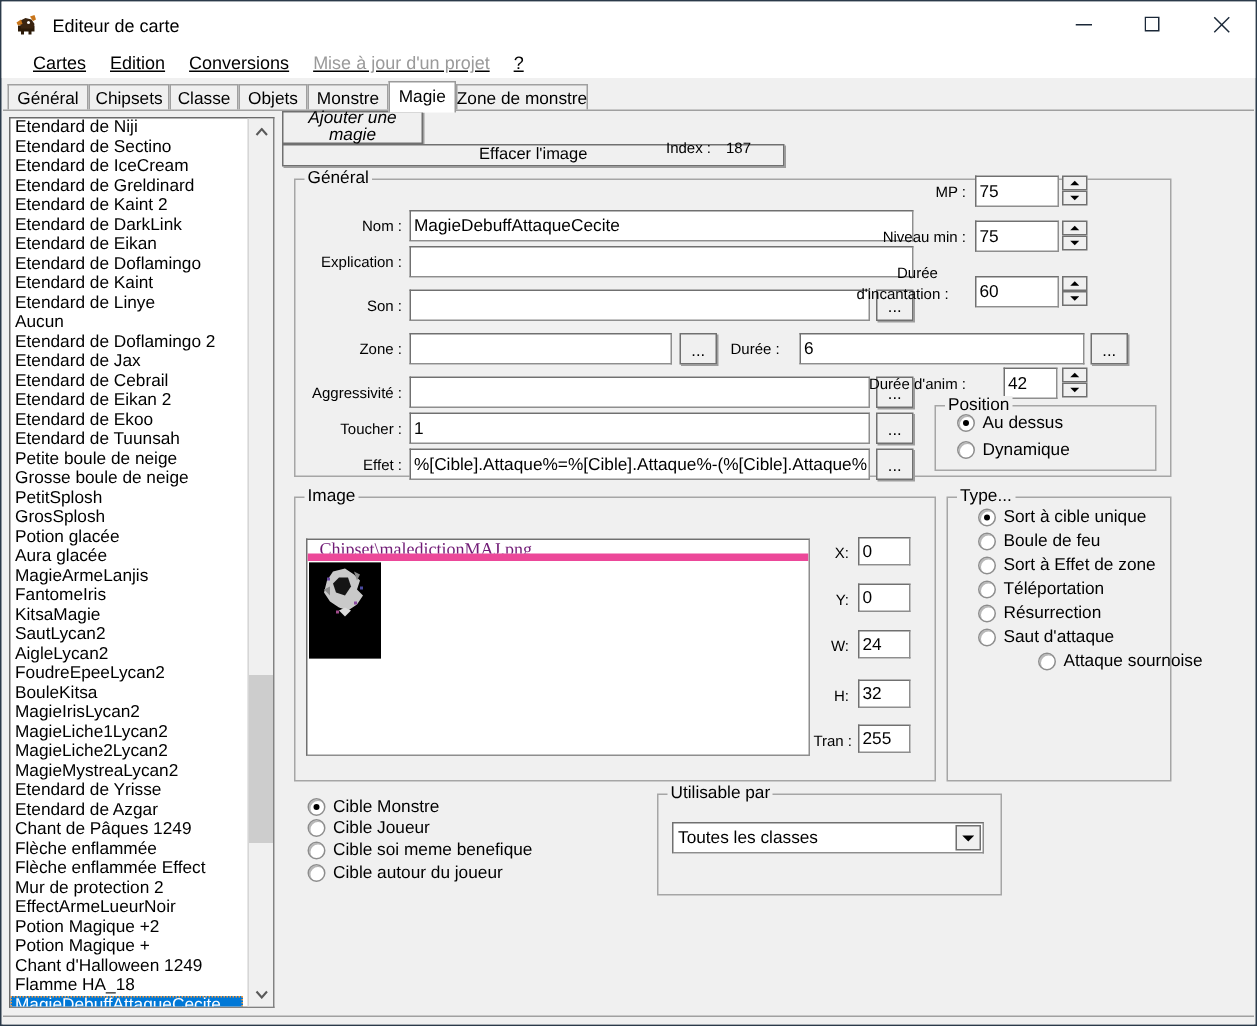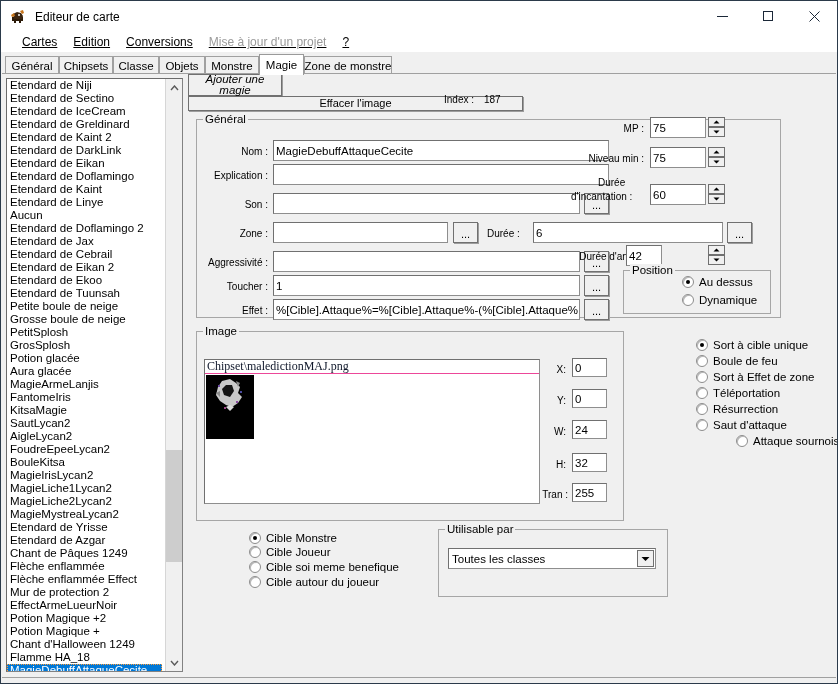--- a/index.html
+++ b/index.html
@@ -238,21 +238,21 @@
     cursor: default;
   }
   .spin-half.up { top: 0; }
   .spin-half.down { top: 10px; }
 
   
   .radio-row {
     position: absolute;
     display: flex; align-items: center;
     font-size: 11.5px; color: #000;
-    cursor: default; white-space: nowrap; margin-left: 44px;
+    cursor: default; white-space: nowrap;
   }
   .radio-mark {
     width: 12px; height: 12px;
     border-radius: 50%;
     background: #ffffff;
     border: 1px solid #8d8d8d;
     margin-right: 5px;
     position: relative;
     flex: none;
     box-shadow: inset 1px 1px 0 #b8b8b8;
@@ -293,26 +293,26 @@
     border-top-color: #707070;
     border-left-color: #707070;
     overflow: hidden;
   }
   .img-path {
     position: absolute; left: 0; top: 0;
     width: 100%;
     height: 14px;
     font-family: "Liberation Serif", serif;
     font-size: 12px;
-    color: #0f172a;
-    padding-left: 2px;
+    color: #701a75;
+    padding-left: 8px;
     line-height: 13px;
     white-space: nowrap;
     overflow: hidden;
-    border-bottom: 1px solid #ec4899;
+    border-bottom: 5px solid #ec4899;
   }
   .sprite {
     position: absolute;
     left: 1px; top: 15px;
     width: 48px; height: 64px;
     background: #000000;
   }
 
   .statusbar {
     position: absolute; left: 1px; bottom: 0;
@@ -524,21 +524,21 @@
             </svg>
           </div>
         <div class="spin-half down">
             <svg width="7" height="4" viewBox="0 0 7 4">
               <path d="M3.5 3.5 L0.5 0.5 L6.5 0.5 Z" fill="#000"></path>
             </svg>
           </div>
       </div>
 
       <span class="lbl right" style="left:360px;top:177px;width:96px;">Durée d'anim :</span>
-      <input class="tb" style="left: 438px; top: 171px; width: 36px; height: 21px;" value="42">
+      <input class="tb" style="left: 481px; top: 171px; width: 36px; height: 21px;" value="42">
       <div class="spin" style="left:520px;top:171px;">
         <div class="spin-half up">
             <svg width="7" height="4" viewBox="0 0 7 4">
               <path d="M3.5 0.5 L6.5 3.5 L0.5 3.5 Z" fill="#000"></path>
             </svg>
           </div>
         <div class="spin-half down">
             <svg width="7" height="4" viewBox="0 0 7 4">
               <path d="M3.5 3.5 L0.5 0.5 L6.5 0.5 Z" fill="#000"></path>
             </svg>
@@ -588,20 +588,23 @@
 
       <span class="lbl right" style="left:356px;top:352px;width:22px;">W:</span>
       <input class="tb" style="left: 384px; top: 346px; width: 35px; height: 19px;" value="24">
 
       <span class="lbl right" style="left:356px;top:385px;width:22px;">H:</span>
       <input class="tb" style="left: 384px; top: 379px; width: 35px; height: 19px;" value="32">
 
       <span class="lbl right" style="left:340px;top:415px;width:40px;">Tran :</span>
       <input class="tb" style="left: 384px; top: 409px; width: 35px; height: 19px;" value="255">
 
+      <div class="grp" style="left:443px;top:257px;width:150px;height:190px;">
+        <span class="grp-label">Type...</span>
+      </div>
       <div class="radio-row" style="left:464px;top:265px;">
         <span class="radio-mark on"></span>
         <span>Sort à cible unique</span>
       </div>
       <div class="radio-row" style="left:464px;top:281px;">
         <span class="radio-mark"></span>
         <span>Boule de feu</span>
       </div>
       <div class="radio-row" style="left:464px;top:297px;">
         <span class="radio-mark"></span>

